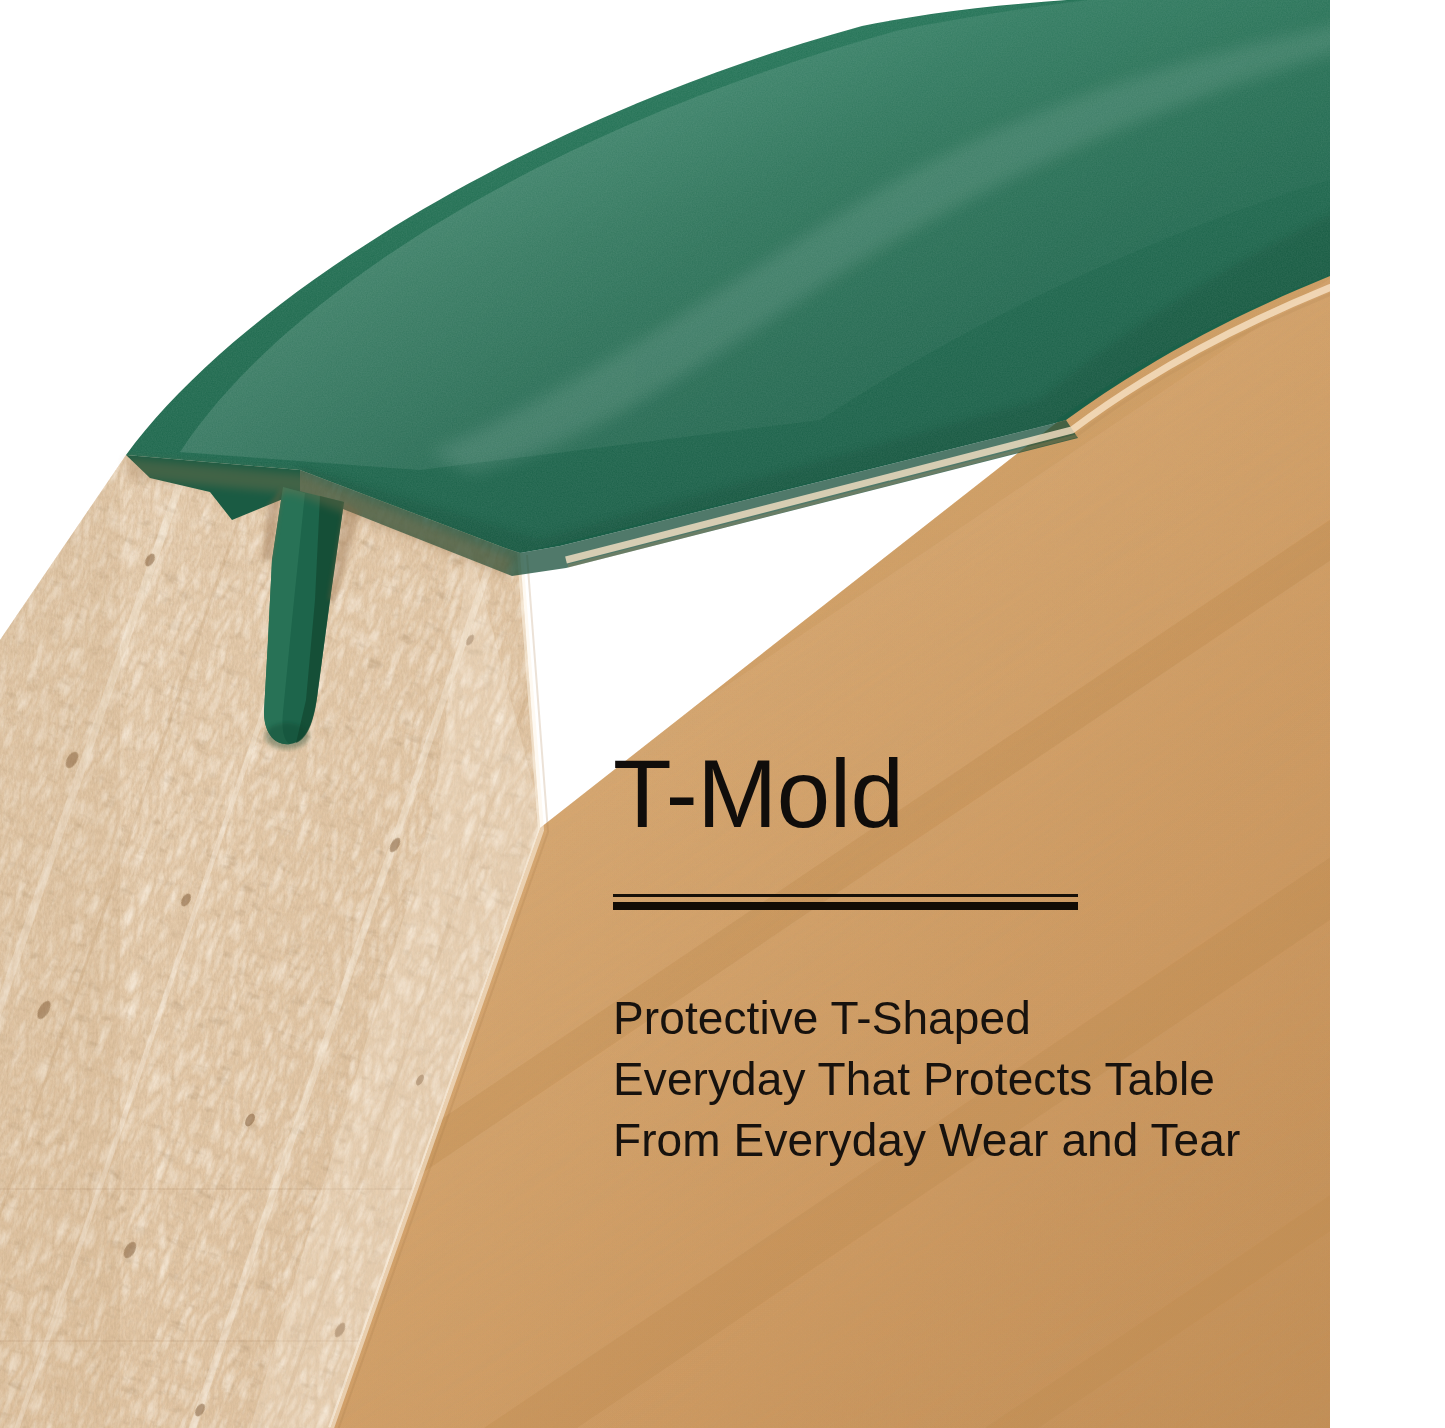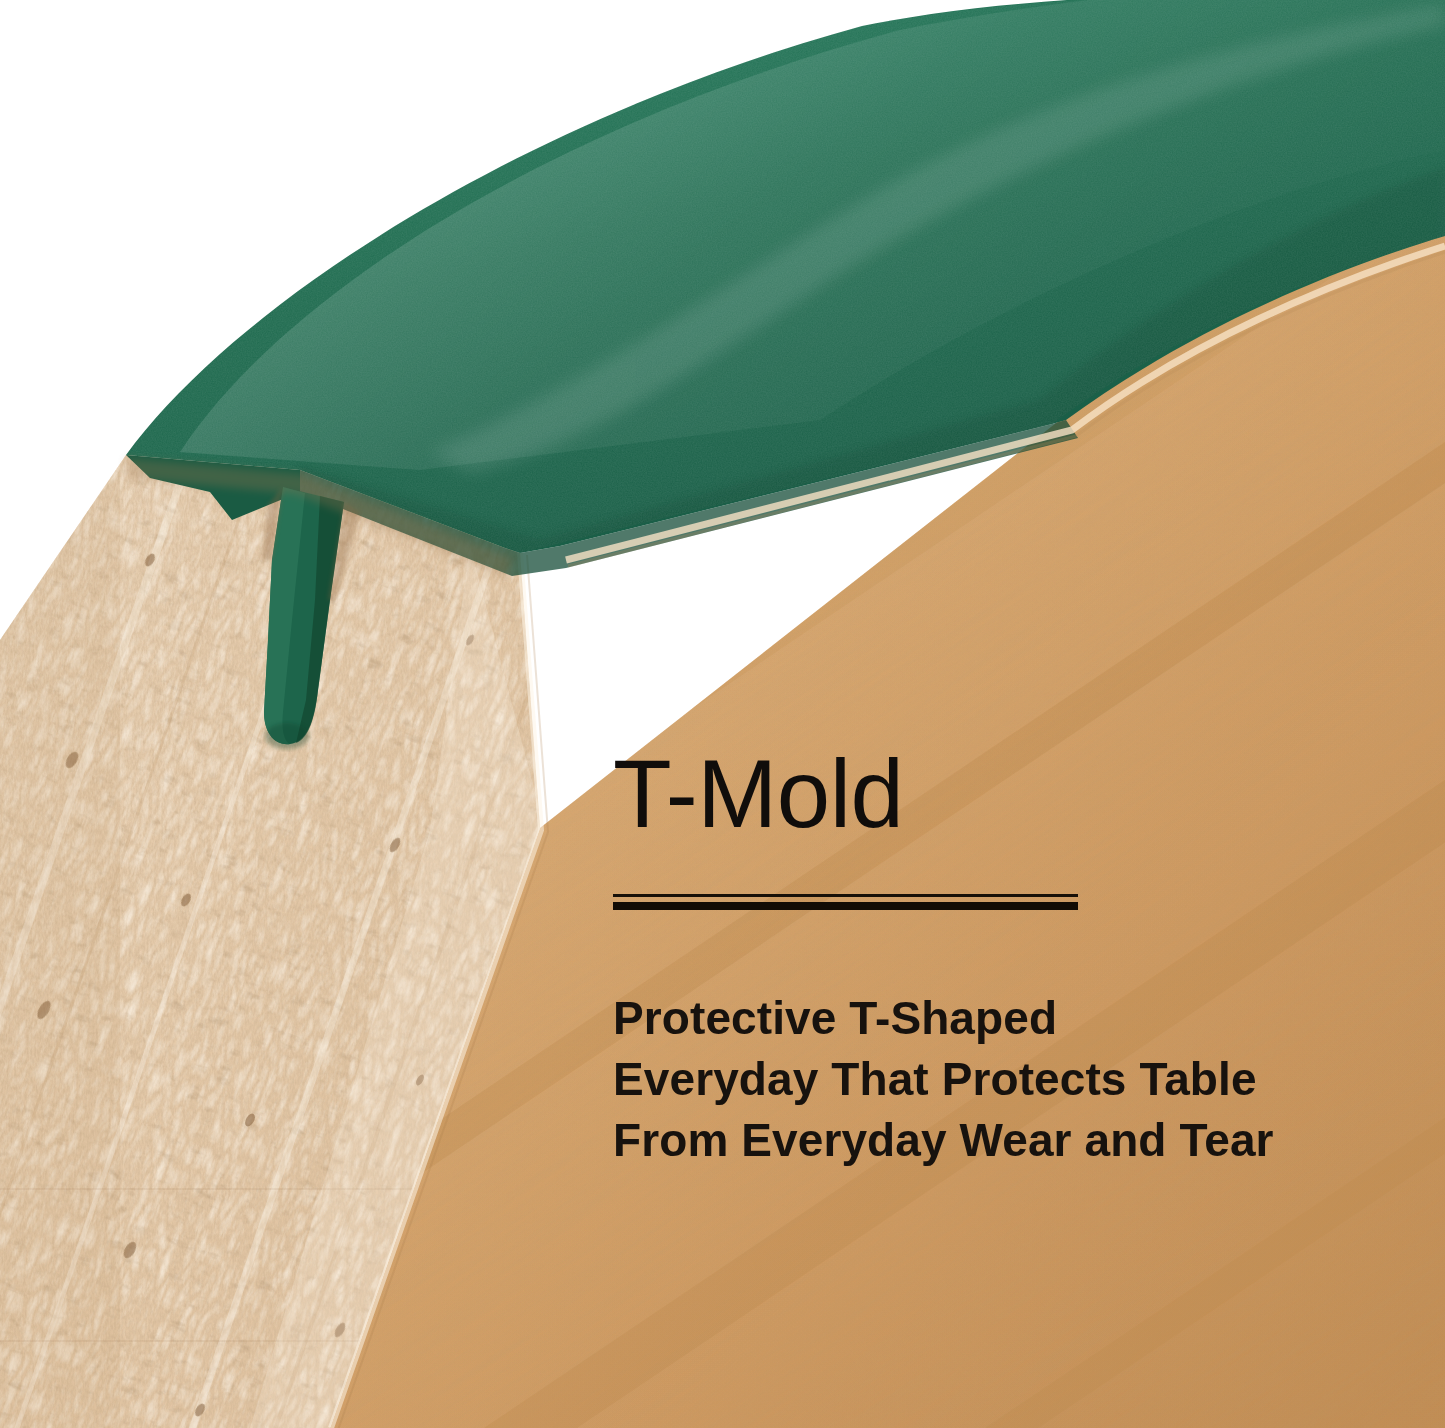--- a/index.html
+++ b/index.html
@@ -2,21 +2,21 @@
 <html><head>
 <meta charset="utf-8">
 <style>
   html,body{margin:0;padding:0;background:#fff;}
   body{
     font-family:"Liberation Sans", sans-serif;
     -webkit-font-smoothing:antialiased;
   }
   #stage{
     position:relative;
-    width:1445px;
+    width:1330px;
     height:1428px;
     background:#ffffff;
     overflow:hidden;
   }
   #stage svg.scene{
     position:absolute;
     inset:0;
     width:1445px;
     height:1428px;
     display:block;
@@ -51,21 +51,21 @@
   .rule-gap{height:5px;}
   .rule-thick{
     height:8px;
     background:#120c05;
     width:100%;
   }
   .subcopy{
     margin-top:78px;
     font-size:46px;
     line-height:1.33;
-    font-weight:700;
+    font-weight:400;
     color:#17120e;
     letter-spacing:0.1px;
     white-space:nowrap;
   }
 </style>
 </head>
 <body>
 
 <div id="stage">
 

